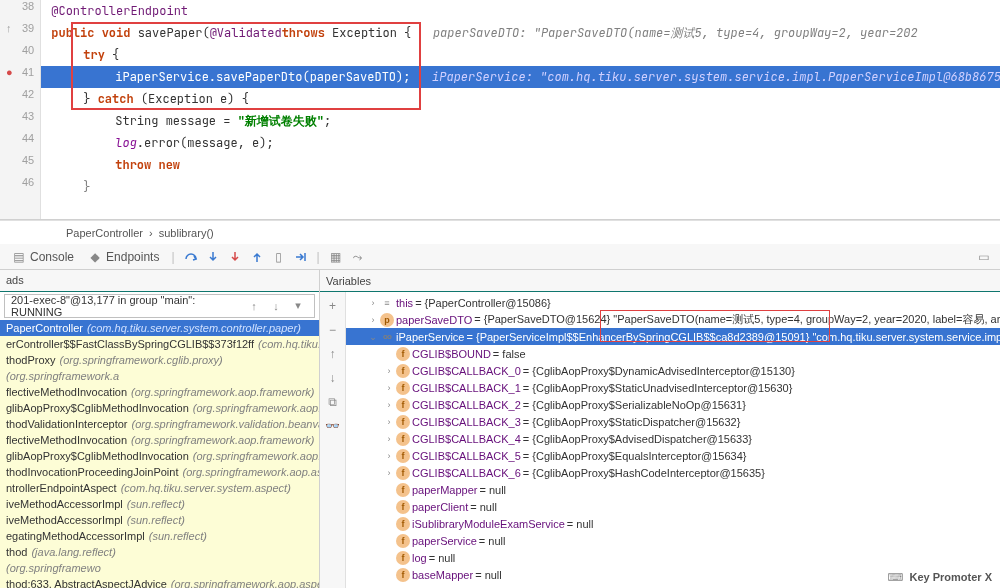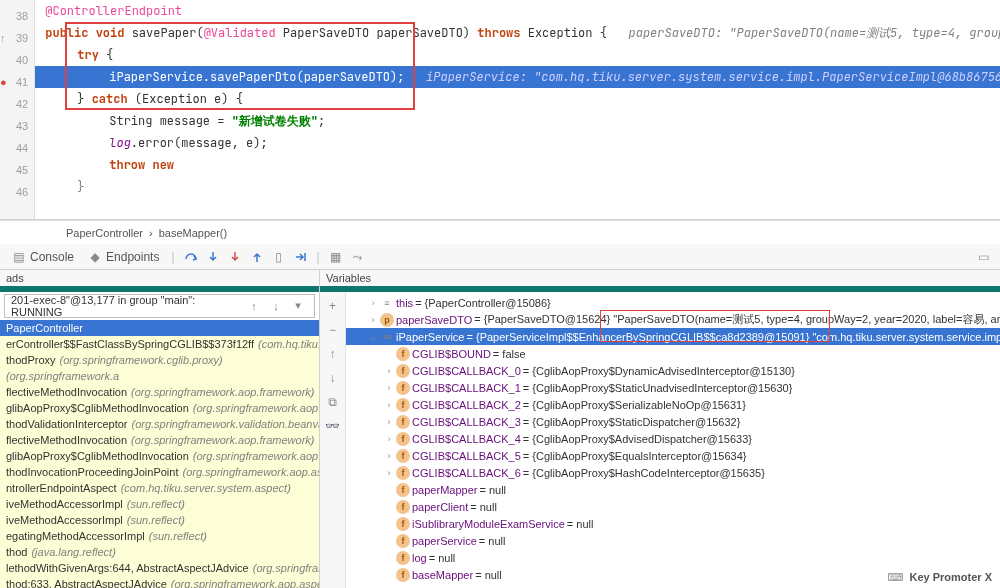--- a/index.html
+++ b/index.html
@@ -1,41 +1,41 @@
 <!DOCTYPE html>
 <html><head>
 <meta charset="utf-8">
 <style>
 * { margin: 0; padding: 0; box-sizing: border-box; }
 body { font-family: "Segoe UI", Arial, sans-serif; font-size: 12px; background: #fff; color: #333; overflow: hidden; width: 1000px; height: 588px; }
 .top-pane { height: 220px; display: flex; border-bottom: 1px solid #d0d0d0; }
 .gutter { width: 80px; background: #f4f4f4; border-right: 1px solid #e0e0e0; }
-.gutter-row { height: 22px; display: flex; align-items: flex-end; justify-content: flex-end; padding-right: 6px; color: #a0a0a0; font-size: 11px; gap: 4px; }
+.gutter-row { height: 22px; display: flex; align-items: flex-start; justify-content: flex-end; padding-right: 6px; color: #a0a0a0; font-size: 11px; gap: 4px; padding-left: 6px; }
 .gutter-icon { width: 12px; height: 12px; display: inline-block; }
 .code-area { flex: 1; font-family: "JetBrains Mono", Consolas, monospace; font-size: 12px; position: relative; }
 .code-line { height: 22px; display: flex; align-items: center; padding-left: 10px; white-space: pre; }
 .code-line.hl { background: #3874d1; color: #fff; }
 .kw { color: #c2410c; font-weight: bold; }
-.ann { color: #ec4899; }
+.ann { color: #701a75; }
 .str { color: #008000; font-weight: bold; }
 .cmt { color: #808080; font-style: italic; }
 .id { color: #871094; }
 .hl .kw, .hl .id, .hl .mth { color: #fff; }
 .hl .cmt { color: #d0d0ff; }
 .red-box { position: absolute; border: 2px solid #e04040; pointer-events: none; }
 .red-box.rb1 { left: 30px; top: 22px; width: 350px; height: 88px; }
 .breadcrumb { height: 24px; border-top: 1px solid #e0e0e0; display: flex; align-items: center; padding-left: 66px; color: #555; font-size: 11px; gap: 6px; }
 .tool-strip { height: 26px; border-bottom: 1px solid #d0d0d0; display: flex; align-items: center; padding: 0 6px; gap: 2px; background: #f7f7f7; }
 .tab-btn { padding: 2px 6px; display: flex; align-items: center; gap: 4px; color: #555; cursor: pointer; border-radius: 3px; }
 .tb-icon { width: 14px; height: 14px; display: inline-flex; align-items: center; justify-content: center; color: #888; }
 .spacer { flex: 1; }
 .small-btn { width: 20px; height: 20px; display: inline-flex; align-items: center; justify-content: center; color: #888; cursor: pointer; }
 .lower { height: 318px; display: flex; }
 .threads-pane { width: 320px; border-right: 1px solid #d0d0d0; display: flex; flex-direction: column; }
-.pane-header { height: 22px; display: flex; align-items: center; padding: 0 6px; color: #444; font-size: 11px; border-bottom: 6px solid #0f766e; background: #f7f7f7; }
+.pane-header { height: 22px; display: flex; align-items: center; padding: 0 6px; color: #444; font-size: 11px; border-bottom: 1px solid #0f766e; background: #f7f7f7; }
 .thread-sel { height: 24px; background: #fff; border: 1px solid #c0c0c0; margin: 2px 4px; display: flex; align-items: center; padding: 0 6px; font-size: 11px; color: #333; }
 .frame-list { overflow: hidden; font-size: 11px; }
 .frame { padding: 2px 6px; white-space: nowrap; overflow: hidden; text-overflow: ellipsis; display: flex; gap: 4px; align-items: center; }
 .frame.sel { background: #3874d1; color: #fff; }
 .frame.lib { background: #fdfdd6; }
 .frame.hl2 { background: #fdfdd6; }
 .frame .loc { color: #808080; font-style: italic; }
 .frame.sel .loc { color: #cfe0ff; font-style: italic; }
 .vars-pane { flex: 1; display: flex; flex-direction: column; }
 .vars-gutter { width: 26px; border-right: 1px solid #e0e0e0; display: flex; flex-direction: column; align-items: center; padding-top: 4px; gap: 4px; background: #f7f7f7; }
@@ -87,35 +87,35 @@
     <div class="gutter-row">
         <span>45</span>
       </div>
     <div class="gutter-row">
         <span>46</span>
       </div>
   </div>
   <div class="code-area">
     <div class="red-box rb1"></div>
     <div class="code-line"><span class="ann">@ControllerEndpoint</span></div>
-    <div class="code-line"><span class="kw">public void</span><span> savePaper(</span><span class="ann">@Validated</span><span> PaperSaveDTO paperSaveDTO) </span><span class="kw">throws</span><span> Exception {   </span><span class="cmt">paperSaveDTO: "PaperSaveDTO(name=测试5, type=4, groupWay=2, year=202</span></div>
+    <div class="code-line"><span class="kw">public void</span><span> savePaper(</span><span class="ann">@Validated</span><span class="kw">throws</span><span> Exception {   </span><span class="cmt">paperSaveDTO: "PaperSaveDTO(name=测试5, type=4, groupWay=2, year=202</span></div>
     <div class="code-line" style="padding-left:42px;"><span class="kw">try</span><span> {</span></div>
     <div class="code-line hl" style="padding-left:74px;"><span class="id">iPaperService</span><span>.savePaperDto(paperSaveDTO);   </span><span class="cmt">iPaperService: "com.hq.tiku.server.system.service.impl.PaperServiceImpl@68b86756"   paperSaveDTO:</span></div>
     <div class="code-line" style="padding-left:42px;"><span>} </span><span class="kw">catch</span><span> (Exception e) {</span></div>
     <div class="code-line" style="padding-left:74px;"><span>String message = </span><span class="str">"新增试卷失败"</span><span>;</span></div>
     <div class="code-line" style="padding-left:74px;"><span class="id" style="font-style:italic;">log</span><span>.error(message, e);</span></div>
     <div class="code-line" style="padding-left:74px;"><span class="kw">throw new</span></div>
     <div class="code-line" style="padding-left:42px;color:#808080;"><span>}</span></div>
   </div>
 </div>
 
 <div class="breadcrumb">
   <span>PaperController</span>
   <span>›</span>
-  <span>baseMapper()</span>
+  <span>sublibrary()</span>
 </div>
 
 <div class="tool-strip">
   <div class="tab-btn">
       <span class="tb-icon">▤</span>
       <span>Console</span>
     </div>
   <div class="tab-btn">
       <span class="tb-icon">◆</span>
       <span>Endpoints</span>
@@ -164,20 +164,21 @@
       <span>201-exec-8"@13,177 in group "main": RUNNING</span>
       <span style="margin-left:auto;display:flex;gap:2px;">
         <span class="small-btn">↑</span>
         <span class="small-btn">↓</span>
         <span class="small-btn">▾</span>
       </span>
     </div>
     <div class="frame-list" id="frame-list">
         <div class="frame sel">
           <span>PaperController</span>
+          <span class="loc"> (com.hq.tiku.server.system.controller.paper)</span>
         </div>
         <div class="frame lib">
           <span>erController$$FastClassBySpringCGLIB$$373f12ff</span>
           <span class="loc"> (com.hq.tiku.server.s)</span>
         </div>
         <div class="frame lib">
           <span>thodProxy</span>
           <span class="loc"> (org.springframework.cglib.proxy)</span>
         </div>
         <div class="frame lib">
@@ -221,21 +222,20 @@
         </div>
         <div class="frame lib">
           <span>egatingMethodAccessorImpl</span>
           <span class="loc"> (sun.reflect)</span>
         </div>
         <div class="frame lib">
           <span>thod</span>
           <span class="loc"> (java.lang.reflect)</span>
         </div>
         <div class="frame lib">
-          <span>lethodWithGivenArgs:644, AbstractAspectJAdvice</span>
           <span class="loc"> (org.springframewo</span>
         </div>
         <div class="frame lib">
           <span>thod:633, AbstractAspectJAdvice</span>
           <span class="loc"> (org.springframework.aop.aspectj)</span>
         </div>
       </div>
   </div>
 
   <div class="vars-pane">

